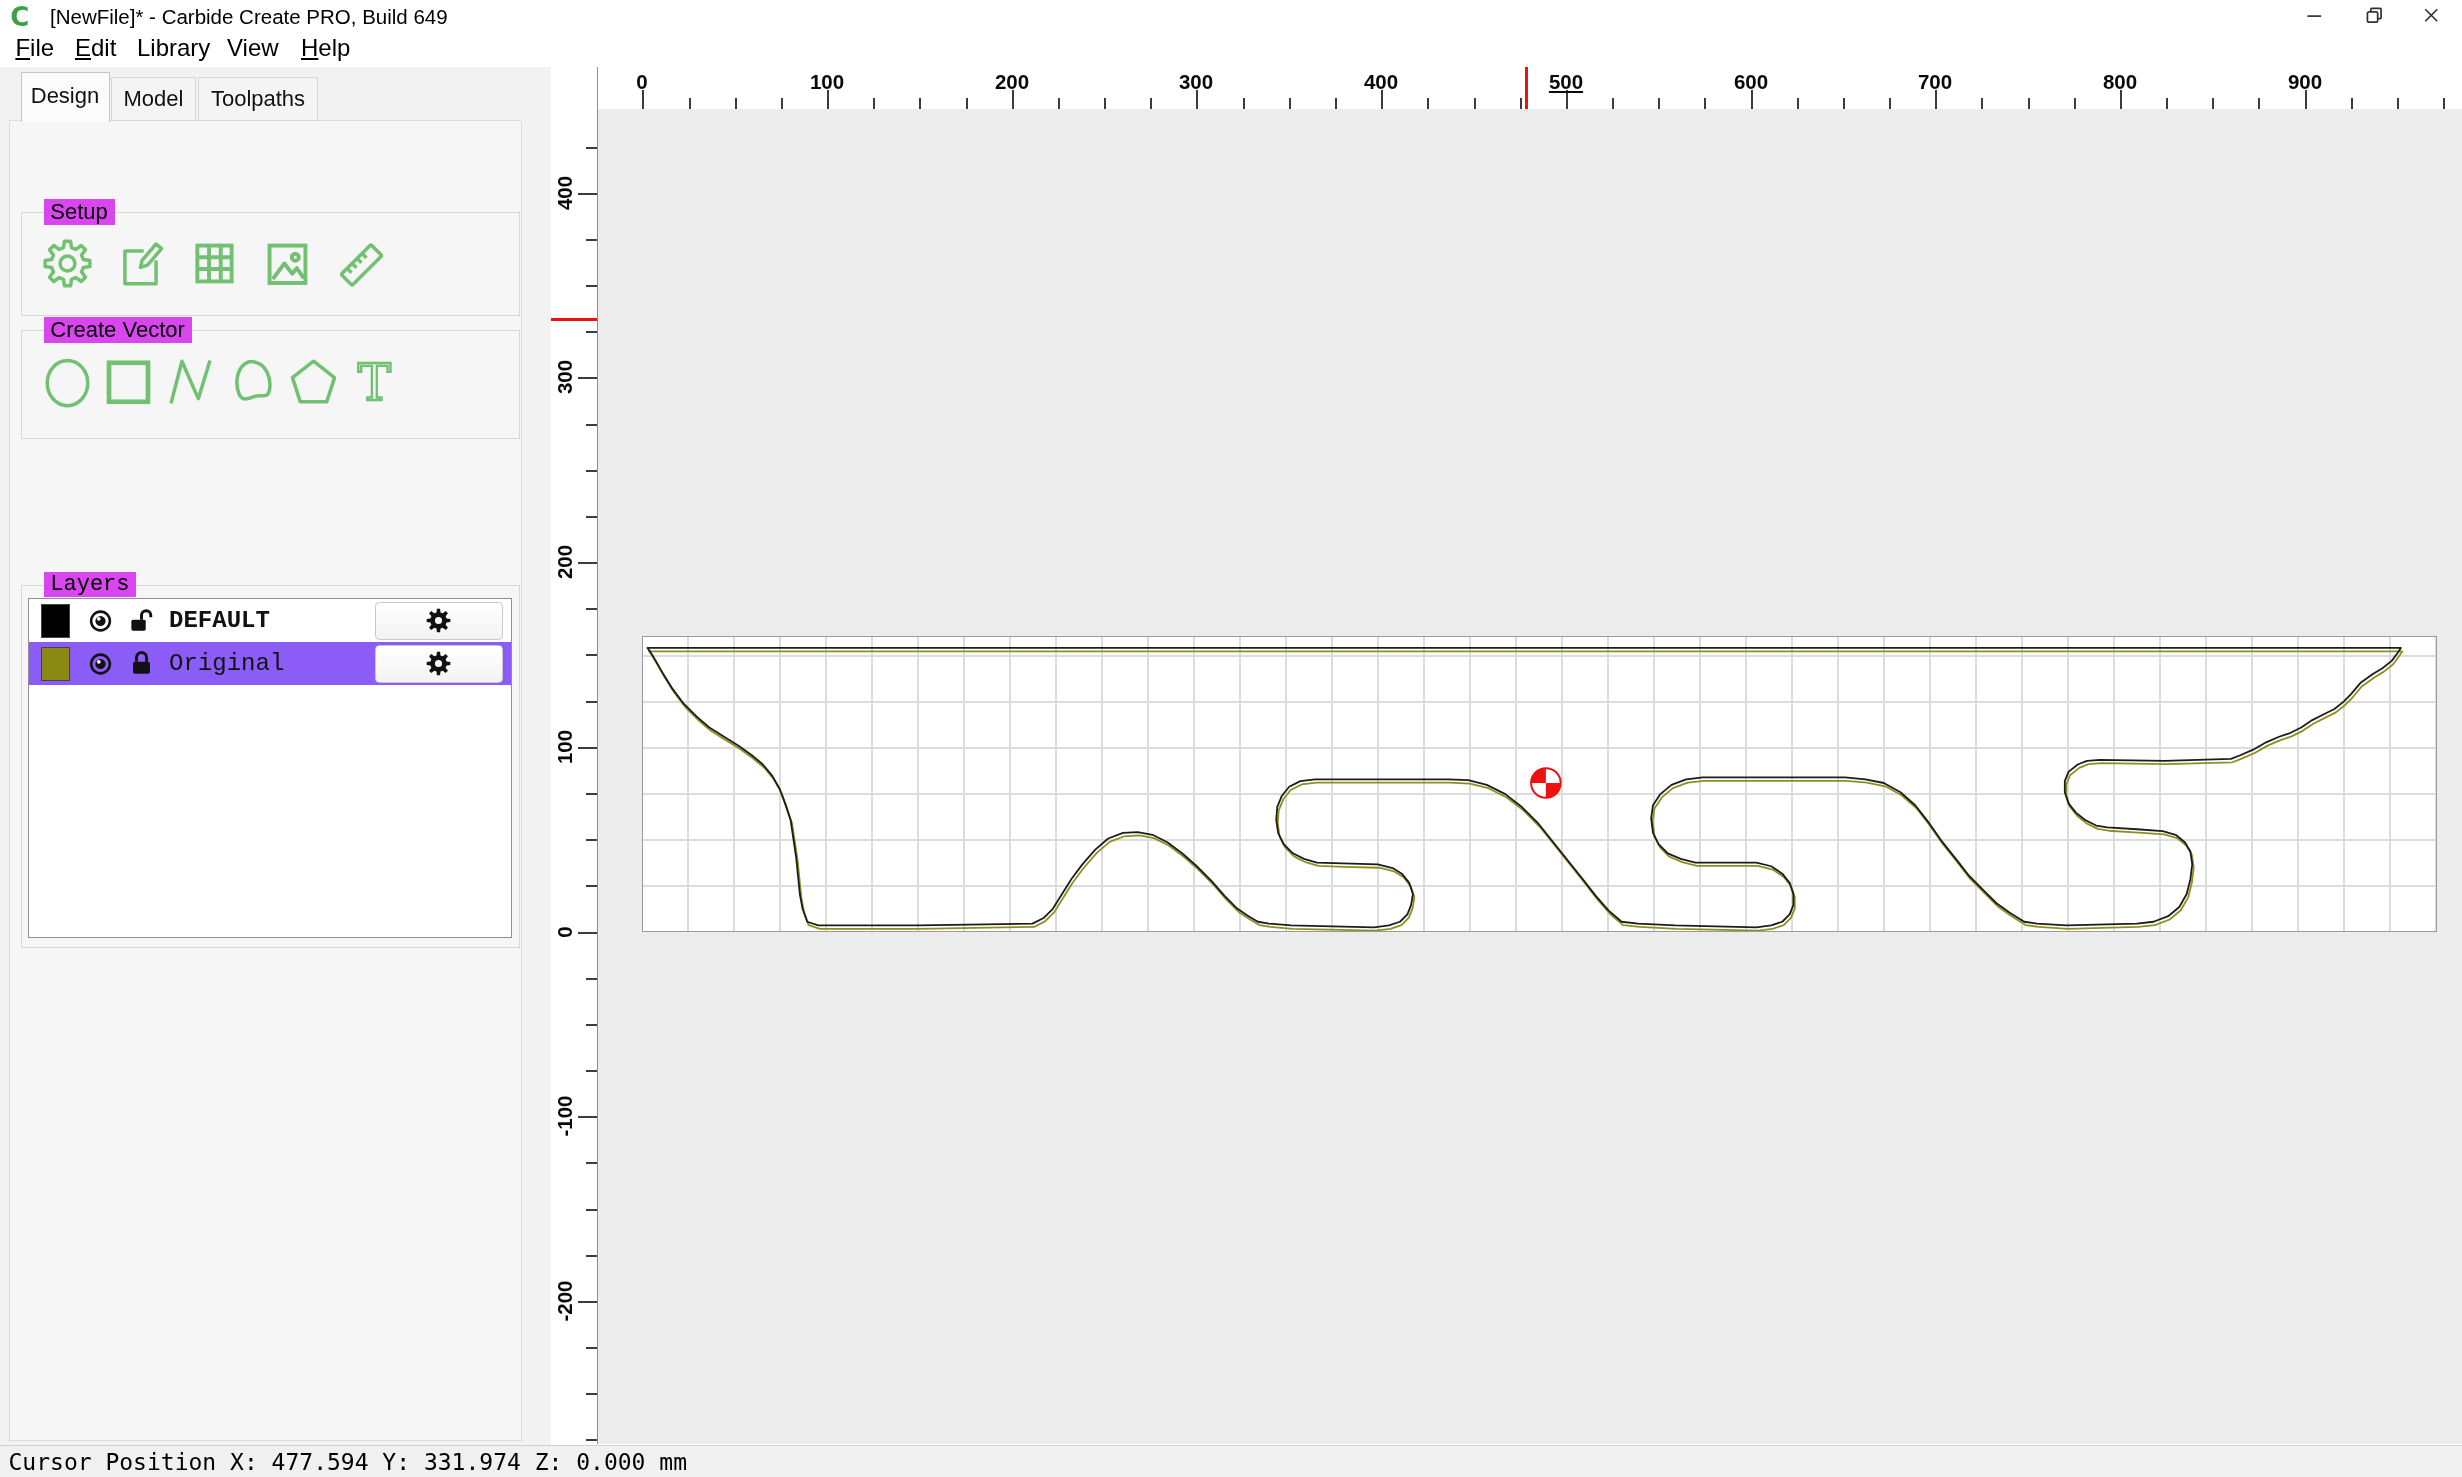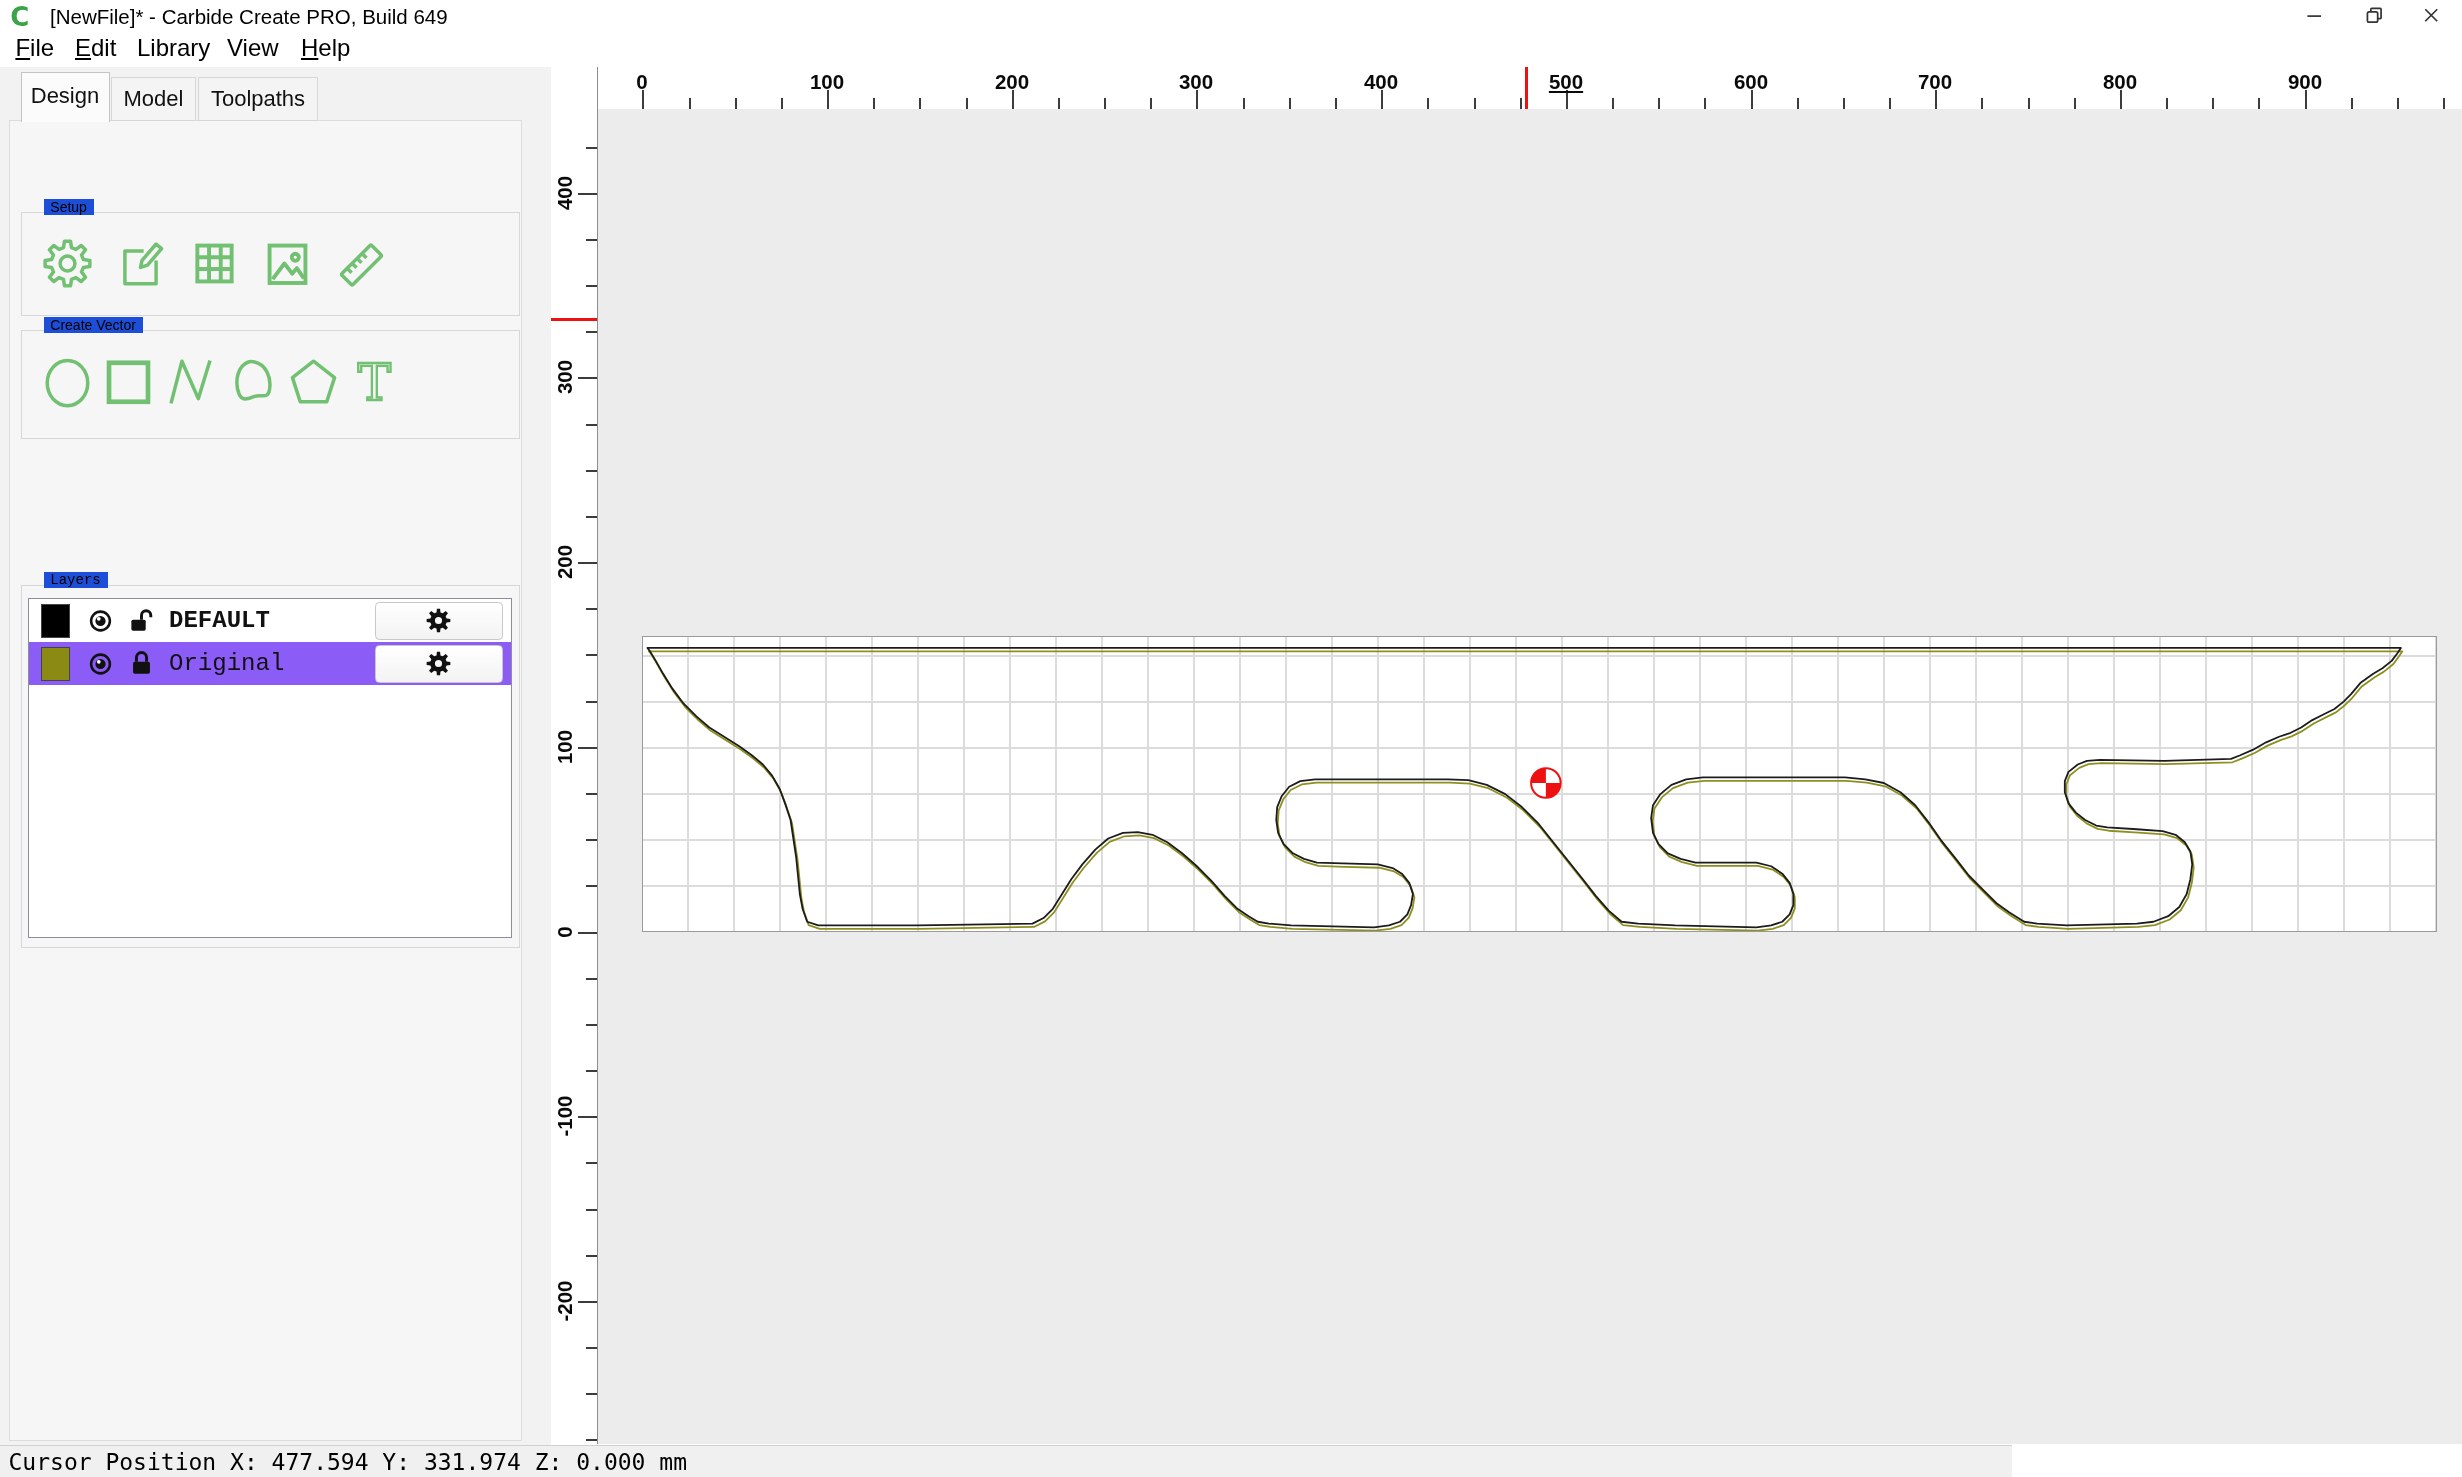--- a/index.html
+++ b/index.html
@@ -20,21 +20,21 @@
 
   
   #sidebar { position:absolute; left:0; top:67px; width:551px; height:1378px; background:#f2f2f2; }
   .tab { position:absolute; font-size:22px; text-align:center; border:1.7px solid #d6d6d6; background:#f4f4f4; }
   #tab-design { left:20.5px; top:5.1px; width:89px; height:50px; background:#fbfbfb; border-color:#c4c4c4; border-bottom:none; z-index:2; padding-top:10.3px; }
   #tab-model  { left:111px; top:10.3px; width:85px; height:44px; padding-top:7.7px; }
   #tab-toolpaths { left:198px; top:10.3px; width:120px; height:44px; padding-top:7.7px; }
   #panel-sep { position:absolute; left:8.5px; top:53px; width:513px; height:1321px; background:#f6f6f6; border:0.9px solid #dcdcdc; }
 
   .groupbox { position:absolute; left:20.5px; width:499px; border:0.9px solid #d7d7d7; background:#f6f6f6; }
-  .group-label { position:absolute; left:22px; top:-13.7px; background:#1d4ed8; padding:0 6.8px; font-size:14px; color:#000; }
+  .group-label { position:absolute; left:22px; top:-13.7px; background:#d946ef; padding:0 6.8px; font-size:22px; color:#000; }
   .icon-row { position:absolute; left:19px; top:22px; display:flex; gap:20.5px; align-items:center; }
   .tool { width:53px; height:56px; display:flex; align-items:center; justify-content:center; }
   .tool svg { width:53px; height:53px; }
 
   #group-setup  { top:145px; height:104px; }
   #group-vector { top:263px; height:109px; }
   #group-import { top:386px; height:108px; }
   #group-layers { top:518px; height:363px;font-family:Liberation Mono, monospace; }
 
   #layer-list { position:absolute; left:6.8px; top:12px; width:484px; height:340px; background:#ffffff; border:1.7px solid #8e8e9a; }
@@ -66,21 +66,21 @@
 
   #canvas { position:absolute; left:598px; top:109px; width:1864px; height:1335px; background:#ececec; }
   #stock { position:absolute; left:44px; top:527px; width:1795px; height:296px; background:#ffffff;
            border:1.7px solid #9a9a9a;
            background-image:
              repeating-linear-gradient(to right, transparent 0px, transparent 44px, #dcdcdc 44px, #dcdcdc 46px),
              repeating-linear-gradient(to top,   transparent 0px, transparent 44px, #dcdcdc 44px, #dcdcdc 46px); }
   #drawing-svg { position:absolute; left:-1.7px; top:-1.7px; width:1795px; height:296px; }
 
   
-  #statusbar { position:absolute; left:0; top:1445px; width:2012px; height:32.5px; background:#f0f0f0;
+  #statusbar { position:absolute; left:0; top:1445px; width:2462px; height:32.5px; background:#f0f0f0;
                border-top:0.9px solid #d0d0d0; display:flex; align-items:center; }
   #status-text { margin-left:8.5px; font:23px "DejaVu Sans Mono", monospace; color:#000; }
 </style>
 </head>
 <body>
 
 <div id="titlebar">
   <span id="app-logo">C</span>
   <span id="title-text">[NewFile]* - Carbide Create PRO, Build 649</span>
   <div class="wbtn" id="btn-min">

